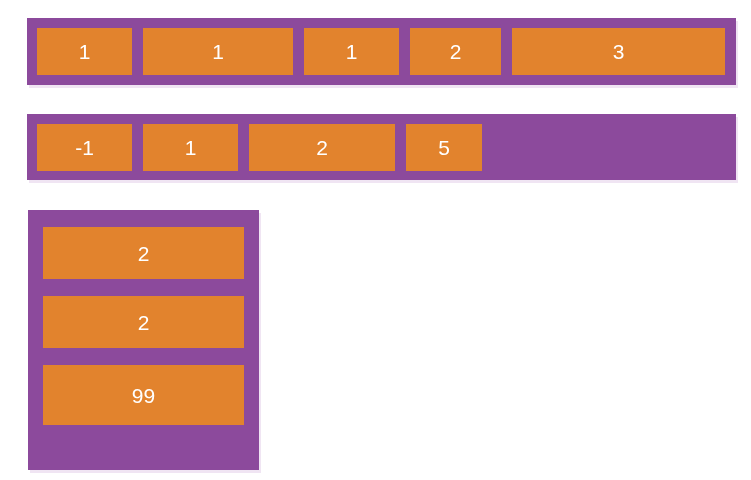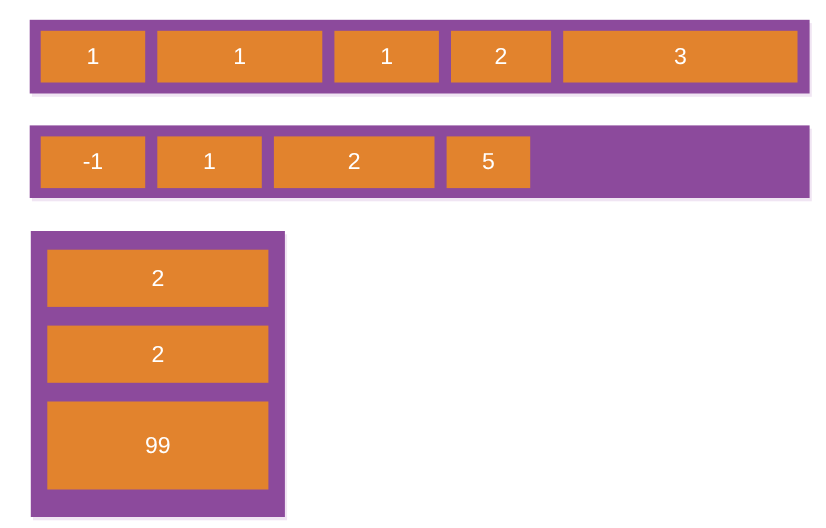--- a/index.html
+++ b/index.html
@@ -66,16 +66,16 @@
   <div class="flex-container row" id="container-2">
     <div class="flex-item" style="width:95px">-1</div>
     <div class="flex-item" style="width:95px">1</div>
     <div class="flex-item" style="width:146px">2</div>
     <div class="flex-item" style="width:76px">5</div>
   </div>
 
   <div class="flex-container column" id="container-3">
     <div class="flex-item" style="height:52px">2</div>
     <div class="flex-item" style="height:52px">2</div>
-    <div class="flex-item" style="height:80px">99</div>
+    <div class="flex-item" style="height:60px">99</div>
   </div>
 
 </div>
 
 </body></html>

